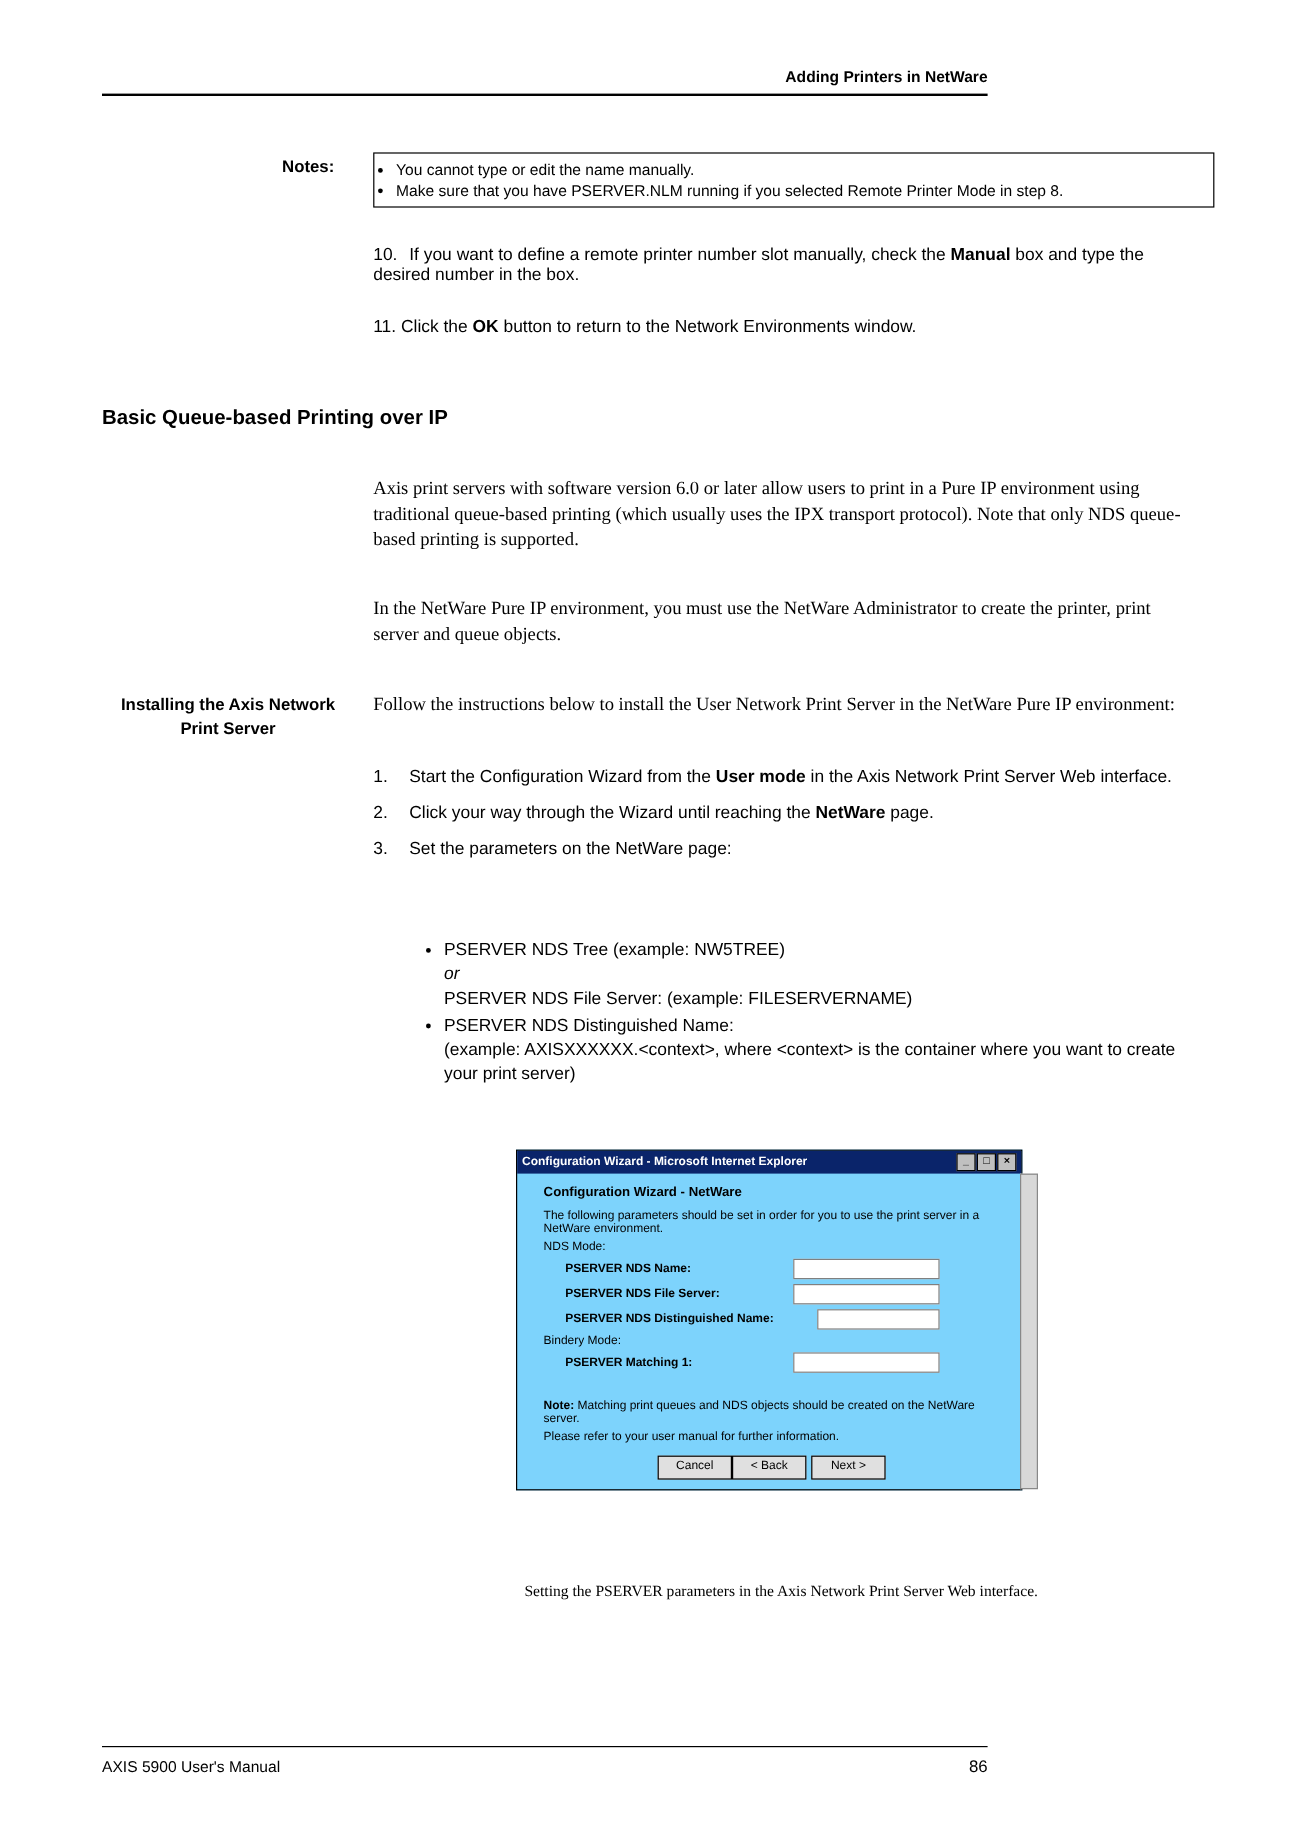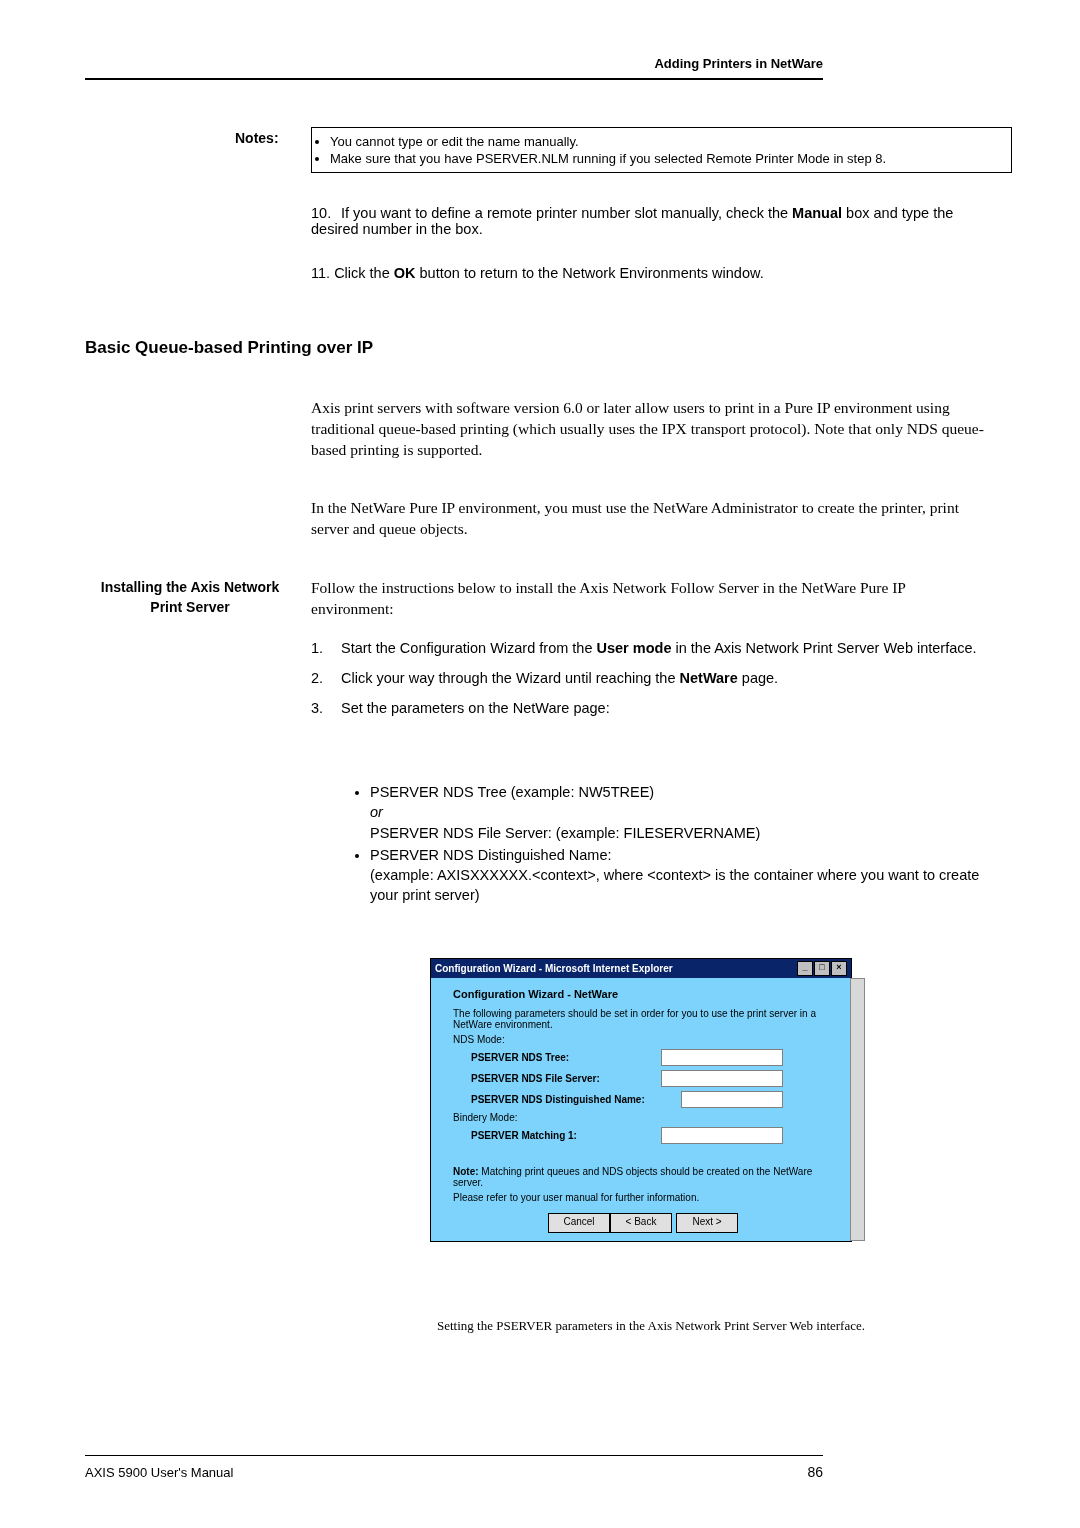--- a/index.html
+++ b/index.html
@@ -242,21 +242,21 @@
     <span class="num">11.</span>
     <span>Click the </span><span class="bold">OK</span><span> button to return to the Network Environments window.</span>
   </div>
 
   <div class="heading2">Basic Queue-based Printing over IP</div>
 
   <div class="para1">Axis print servers with software version 6.0 or later allow users to print in a Pure IP environment using traditional queue-based printing (which usually uses the IPX transport protocol). Note that only NDS queue-based printing is supported.</div>
   <div class="para2">In the NetWare Pure IP environment, you must use the NetWare Administrator to create the printer, print server and queue objects.</div>
 
   <div class="sidehead">Installing the Axis Network Print Server</div>
-  <div class="para3">Follow the instructions below to install the Axis Network Follow Server in the NetWare Pure IP environment:</div>
+  <div class="para3">Follow the instructions below to install the User Network Print Server in the NetWare Pure IP environment:</div>
 
   <div class="ol">
     <div class="item">
       <span class="n">1.</span>
       <span class="t">
         <span>Start the Configuration Wizard from the </span><span class="bold">User mode</span><span> in the Axis Network Print Server Web interface.</span>
       </span>
     </div>
     <div class="item">
       <span class="n">2.</span>
@@ -292,21 +292,21 @@
         <span class="tb-btn">□</span>
         <span class="tb-btn">×</span>
       </span>
     </div>
     <div class="body" style="position:relative;">
       <div class="h">Configuration Wizard - NetWare</div>
       <p>The following parameters should be set in order for you to use the print server in a NetWare environment.</p>
 
       <p class="grouplbl">NDS Mode:</p>
       <div class="formrow">
-        <span class="lbl">PSERVER NDS Tree:</span>
+        <span class="lbl">PSERVER NDS Name:</span>
         <span class="inp"></span>
       </div>
       <div class="formrow">
         <span class="lbl">PSERVER NDS File Server:</span>
         <span class="inp"></span>
       </div>
       <div class="formrow">
         <span class="lbl" style="width:210px">PSERVER NDS Distinguished Name:</span>
         <span class="inp" style="width:100px"></span>
       </div>

